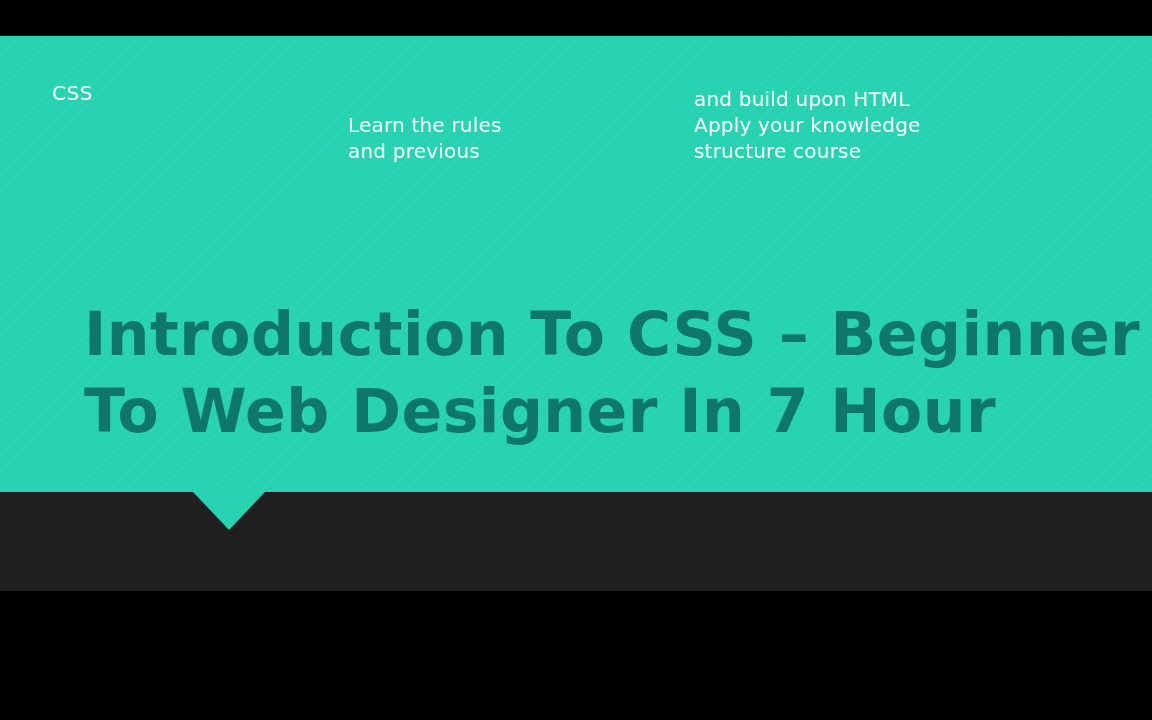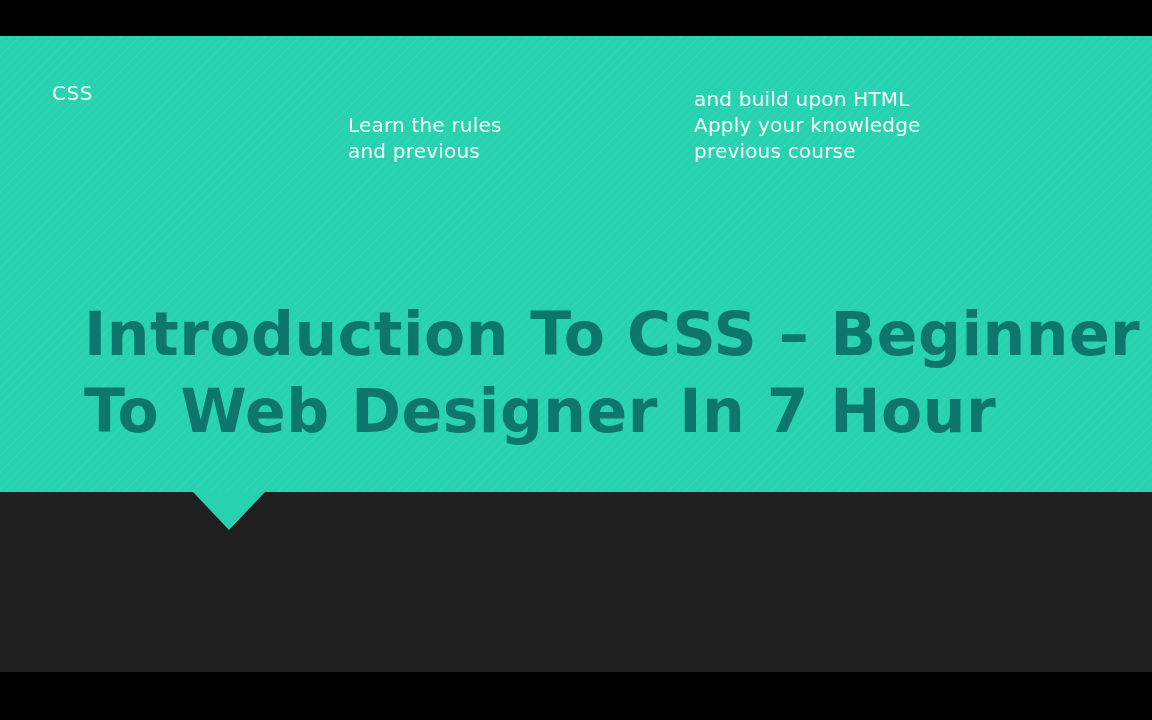--- a/index.html
+++ b/index.html
@@ -9,21 +9,21 @@
   }
   body {
     width: 1152px;
     height: 720px;
     overflow: hidden;
     font-family: "DejaVu Sans", sans-serif;
   }
   .slide {
     position: relative;
     width: 1152px;
-    height: 672px;
+    height: 591px;
     background: #000000;
     overflow: hidden;
   }
   .dark-band {
     position: absolute;
     left: 0;
     top: 36px;
     width: 1152px;
     height: 644px;
     background: #1f1f1f;
@@ -114,21 +114,21 @@
   <div class="label-css">CSS</div>
 
   <div class="col-text col-one">
     <div>Learn the rules</div>
     <div>and previous</div>
   </div>
 
   <div class="col-text col-two">
     <div>and build upon HTML</div>
     <div>Apply your knowledge</div>
-    <div>previous course</div>
+    <div>structure course</div>
   </div>
 
   <div class="title">
     <span class="title-line">Introduction To CSS – Beginner</span>
     <span class="title-line">To Web Designer In 7 Hour</span>
   </div>
 
 </div>
 
 </body></html>

